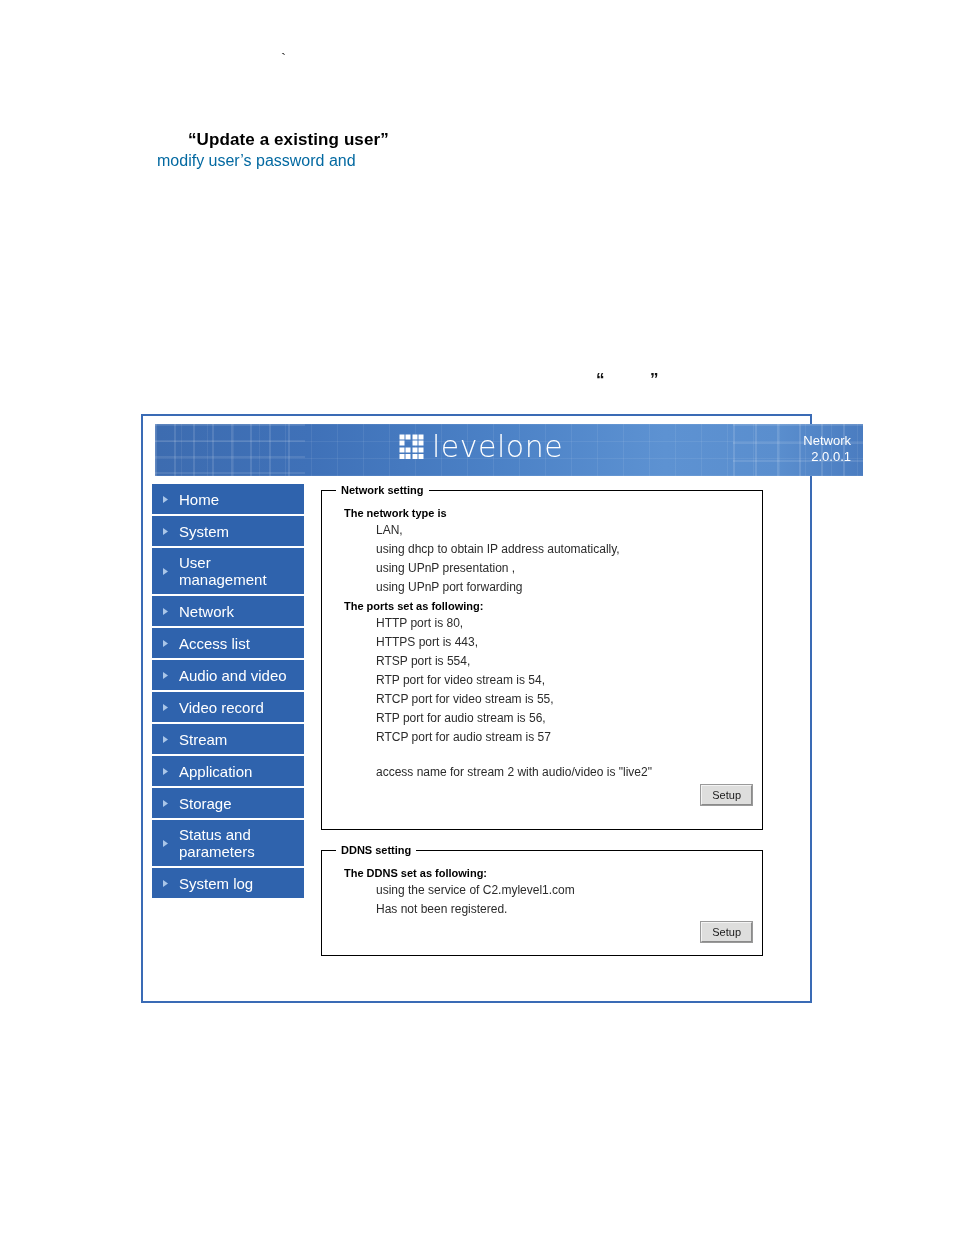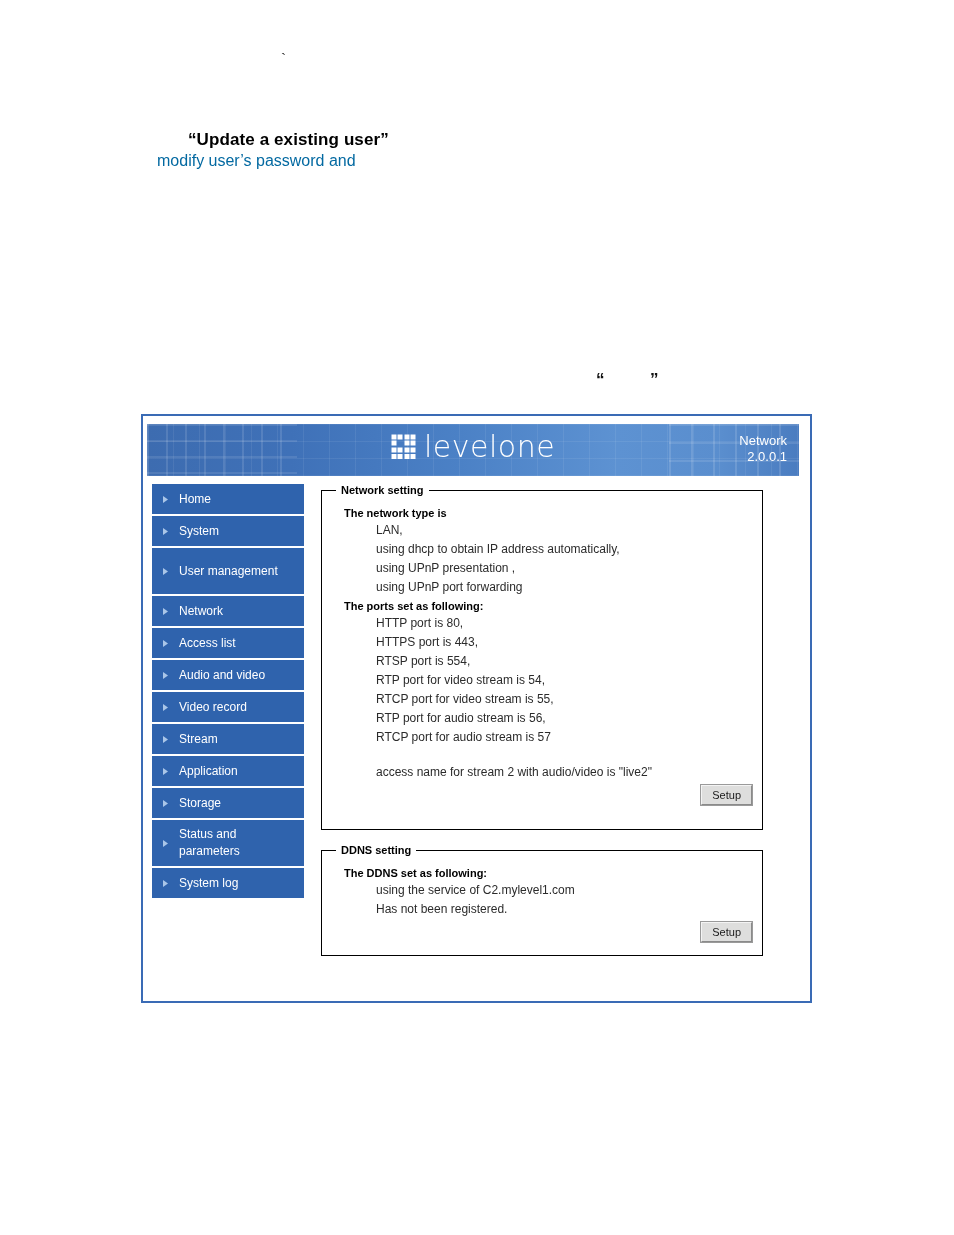--- a/index.html
+++ b/index.html
@@ -67,23 +67,23 @@
     width: 671px;
     height: 589px;
     border: 2px solid #3a6bb5;
     background: #ffffff;
     box-sizing: border-box;
   }
 
   
   .banner {
     position: absolute;
-    left: 4px;
+    left: 12px;
     top: 8px;
-    width: 652px;
+    width: 708px;
     height: 52px;
     background:
       repeating-linear-gradient(to right,
         rgba(255,255,255,0.07) 0px, rgba(255,255,255,0.07) 1px,
         rgba(255,255,255,0) 1px, rgba(255,255,255,0) 26px),
       repeating-linear-gradient(to bottom,
         rgba(255,255,255,0.07) 0px, rgba(255,255,255,0.07) 1px,
         rgba(255,255,255,0) 1px, rgba(255,255,255,0) 17px),
       linear-gradient(to right, #3d6cb0 0%, #3f71b8 22%, #4b81c6 48%, #5d92d2 72%, #5a8ece 88%, #4a7cc0 100%);
     overflow: hidden;
@@ -149,21 +149,21 @@
   .sidebar {
     position: absolute;
     left: 9px;
     top: 68px;
     width: 152px;
   }
   .nav-item {
     background: #2f63ad;
     border-bottom: 2px solid #ffffff;
     color: #ffffff;
-    font-size: 12px;
+    font-size: 15px;
     display: flex;
     align-items: center;
     padding: 0 0 0 8px;
     min-height: 32px;
     box-sizing: border-box;
     cursor: pointer;
   }
   .nav-item.two-line { min-height: 48px; }
   .nav-arrow {
     width: 10px;

